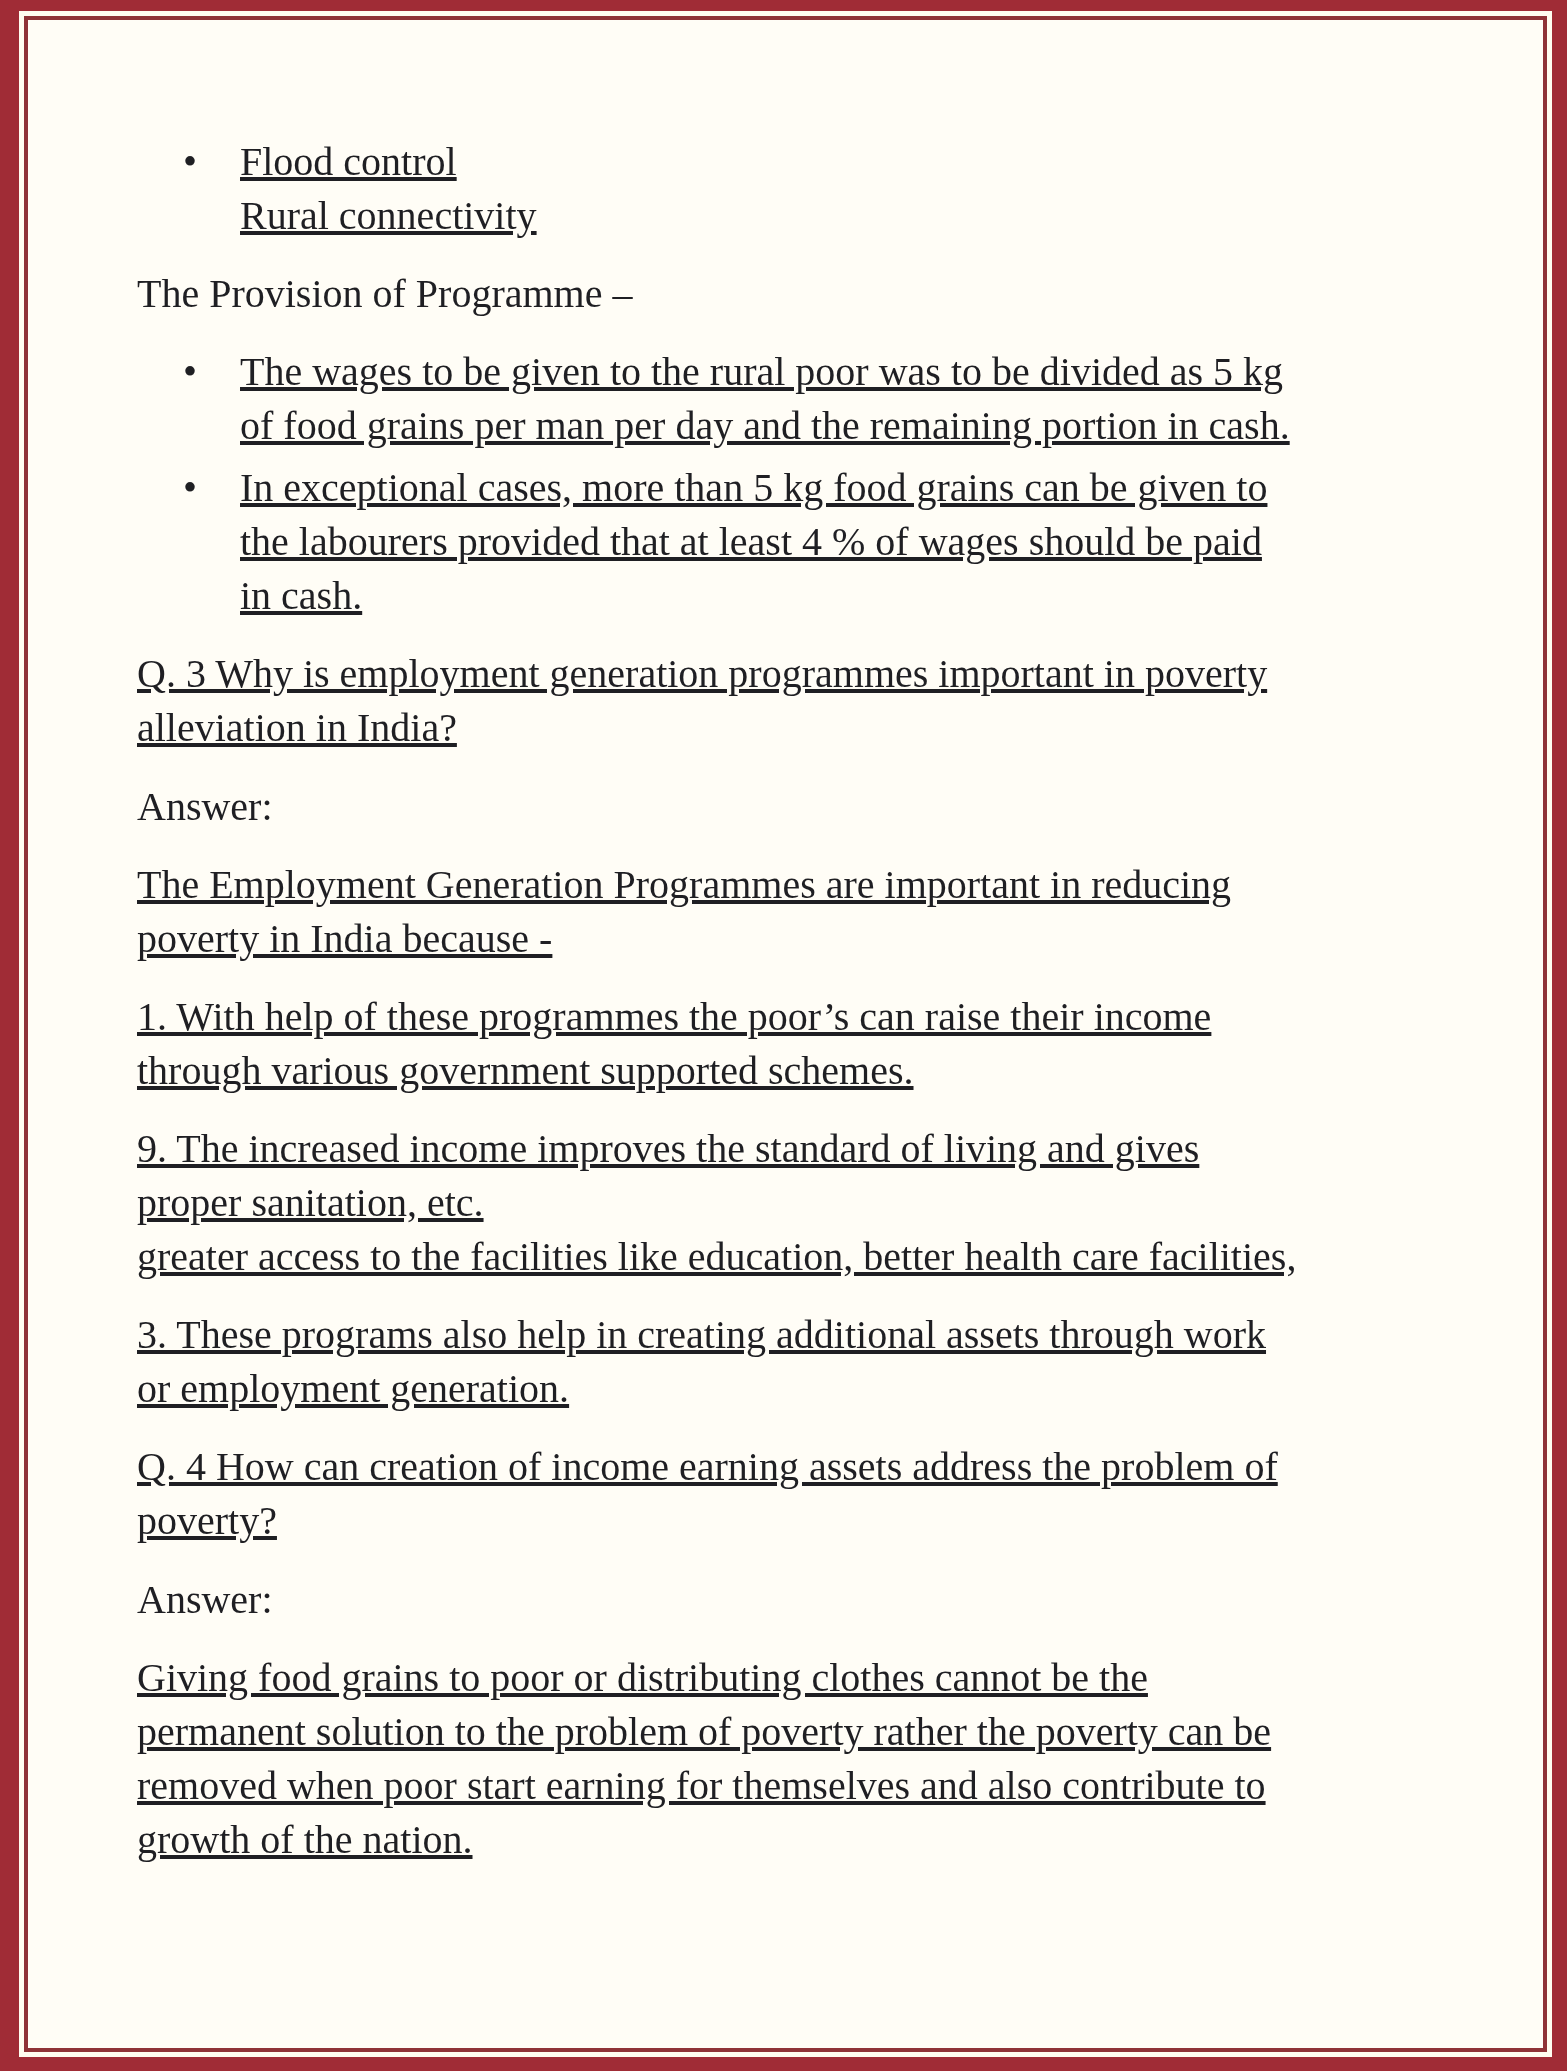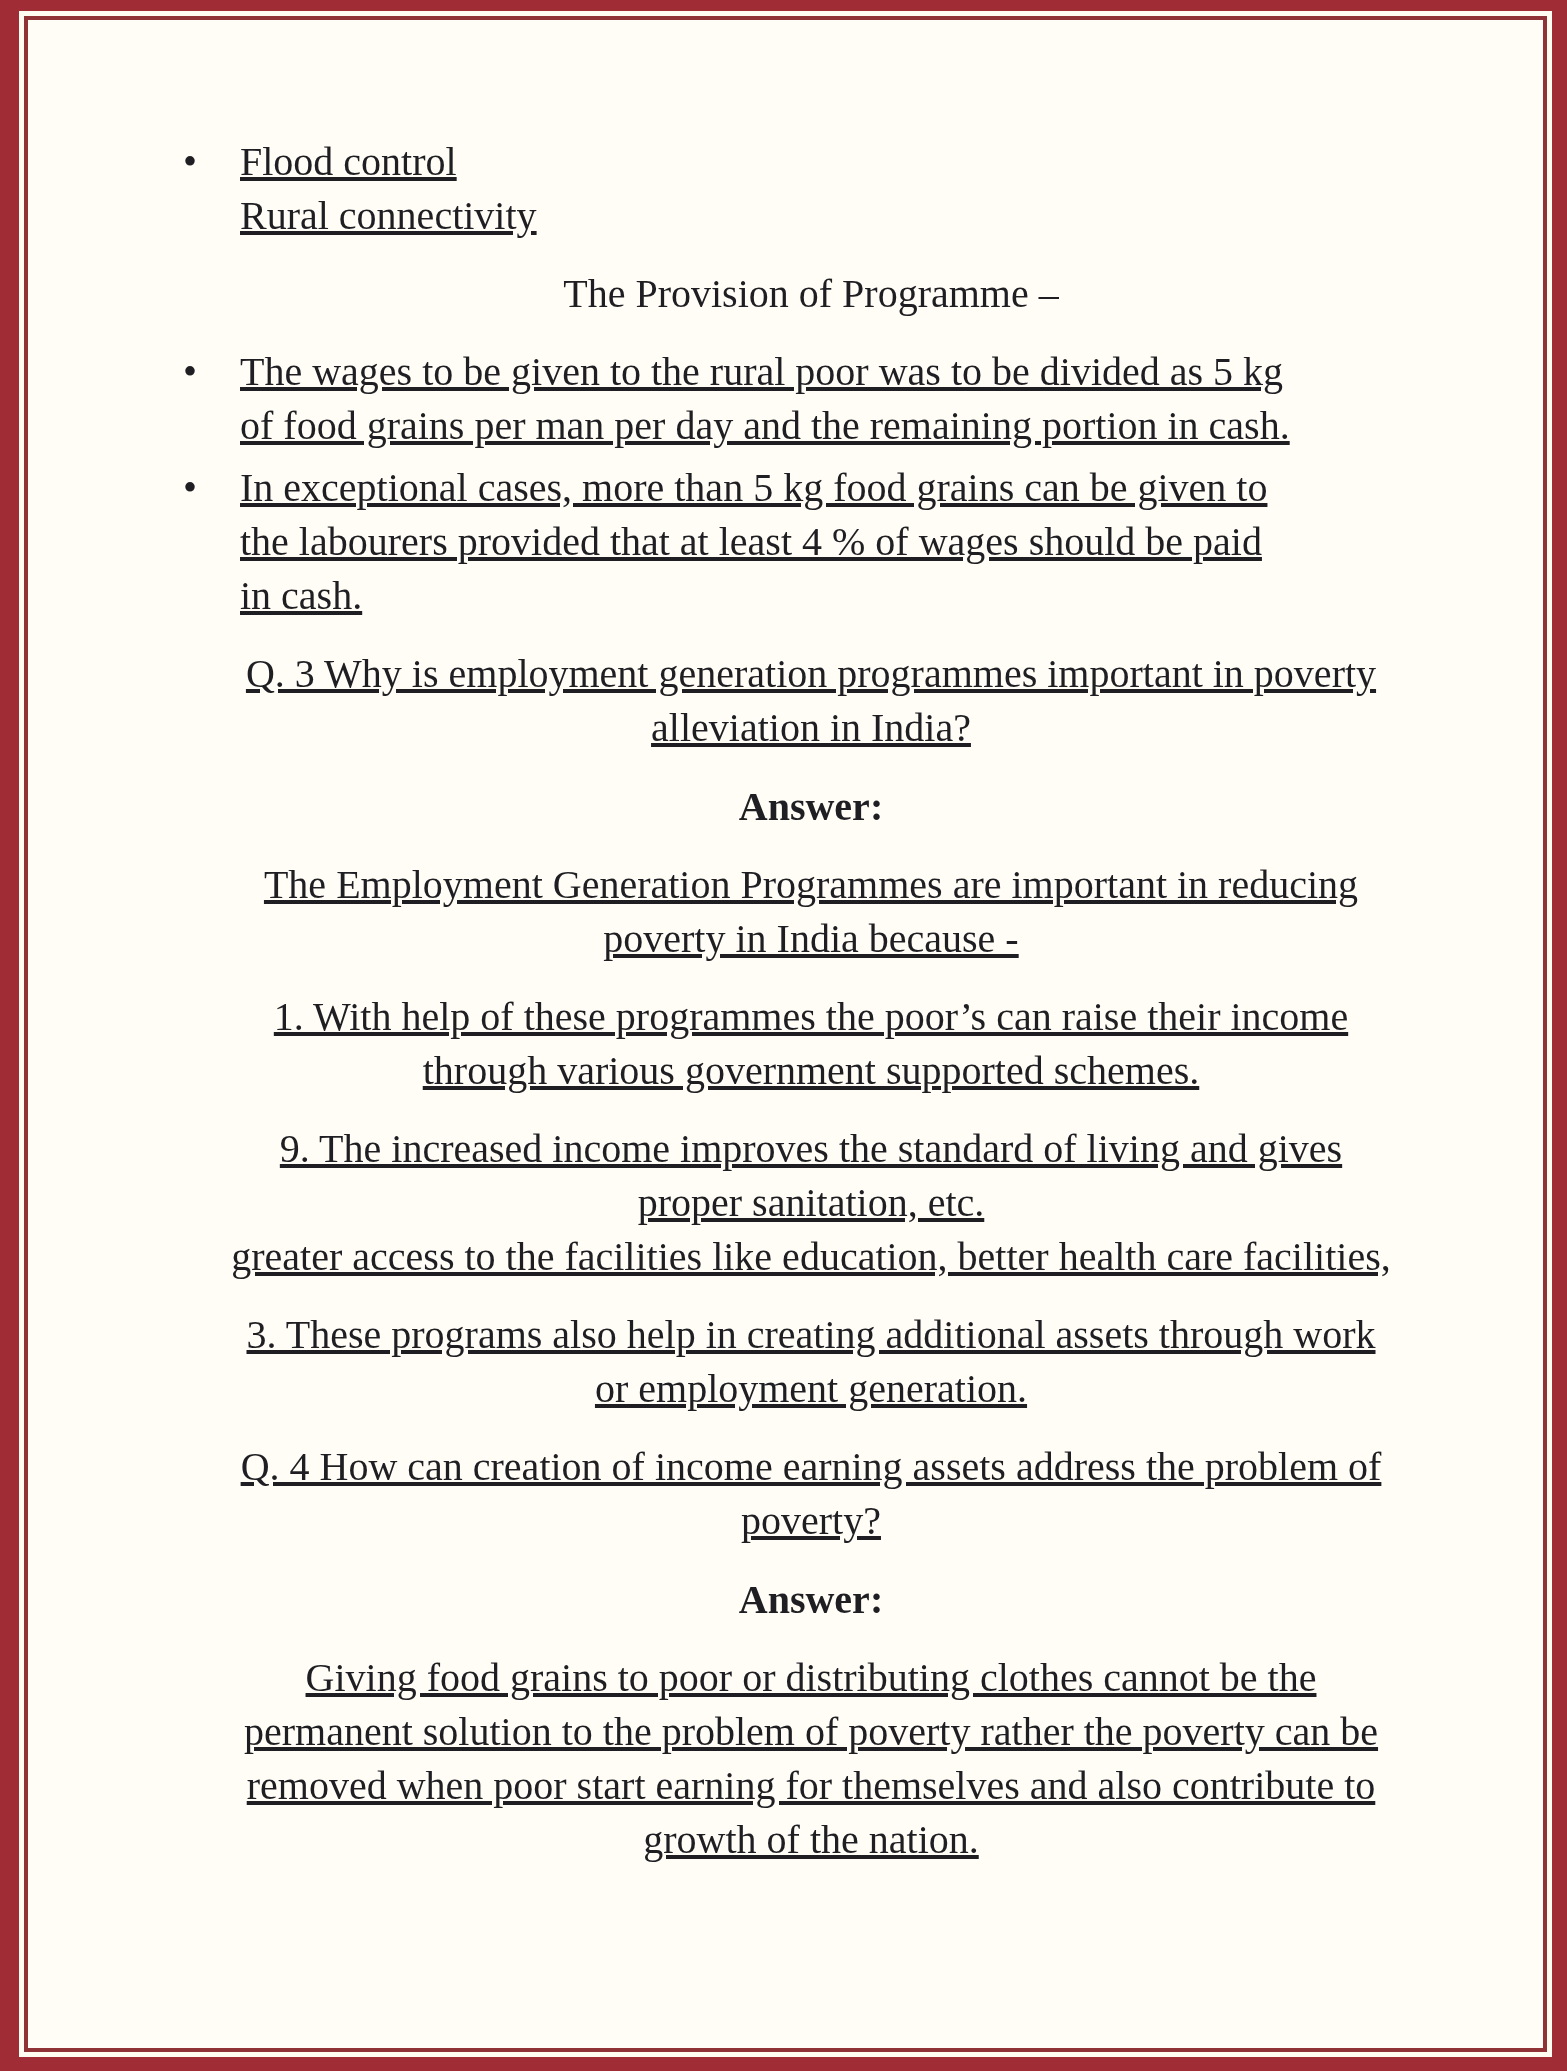--- a/index.html
+++ b/index.html
@@ -24,22 +24,22 @@
   .page-inner{
     box-sizing:border-box;
     height:100%;
     border:4px solid #8f3337;
     background:#fffdf6;
     padding:115px 58px 0 109px;
     overflow:hidden;
     font-size:40px;
     line-height:54px;
   }
-  .para{margin:24px 0 0 0;text-align:center;}
-  .para.answer-label{margin-top:25px;font-weight:bold;}
+  .para{margin:24px 0 0 0;}
+  .para.answer-label{margin-top:25px;}
   .blist{margin:24px 0 0 0;padding:0;list-style:none;}
   .blist.first{margin-top:0;}
   .blist li{display:flex;align-items:flex-start;margin-top:8px;}
   .blist li:first-child{margin-top:0;}
   .bullet-marker{
     flex:none;
     margin-left:46px;
     width:57px;
     font-size:40px;
   }

